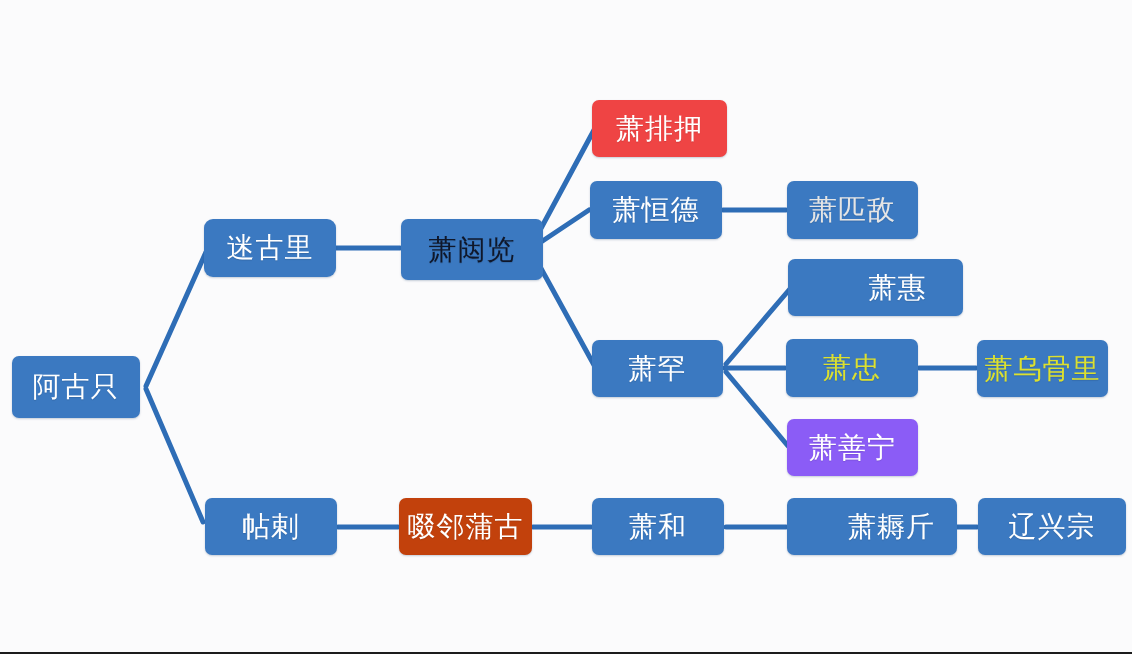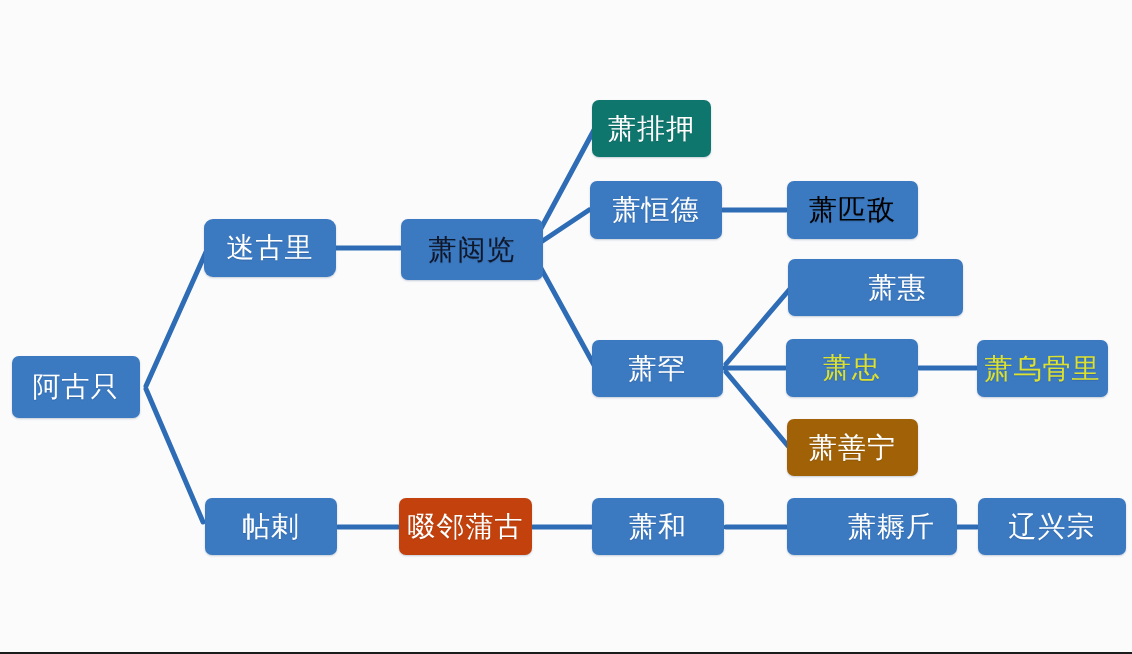--- a/index.html
+++ b/index.html
@@ -62,27 +62,27 @@
       <line x1="919" y1="368" x2="976" y2="368" stroke="#2e6db6" stroke-width="5" stroke-linecap="round"></line>
       <line x1="338" y1="527" x2="398" y2="527" stroke="#2e6db6" stroke-width="5" stroke-linecap="round"></line>
       <line x1="533" y1="527" x2="591" y2="527" stroke="#2e6db6" stroke-width="5" stroke-linecap="round"></line>
       <line x1="726" y1="527" x2="786" y2="527" stroke="#2e6db6" stroke-width="5" stroke-linecap="round"></line>
       <line x1="918" y1="527" x2="977" y2="527" stroke="#2e6db6" stroke-width="5" stroke-linecap="round"></line>
     </svg>
 
   <div class="node" style="left: 12px; top: 356px; width: 128px; height: 62px; background: rgb(59, 121, 193); color: rgb(255, 255, 255);">阿古只</div>
     <div class="node" style="left: 204px; top: 219px; width: 132px; height: 58px; background: rgb(59, 121, 193); color: rgb(255, 255, 255); border-radius: 9px;">迷古里</div>
     <div class="node" style="left: 401px; top: 219px; width: 142px; height: 61px; background: rgb(59, 121, 193); color: #0f172a;">萧闼览</div>
-    <div class="node" style="left: 592px; top: 100px; width: 119px; height: 57px; background: #0f766e; color: rgb(255, 255, 255);">萧排押</div>
+    <div class="node" style="left: 592px; top: 100px; width: 135px; height: 57px; background: #ef4444; color: rgb(255, 255, 255);">萧排押</div>
     <div class="node" style="left: 590px; top: 181px; width: 132px; height: 58px; background: rgb(59, 121, 193); color: rgb(255, 255, 255);">萧恒德</div>
-    <div class="node" style="left: 787px; top: 181px; width: 131px; height: 58px; background: rgb(59, 121, 193); color: #000000;">萧匹敌</div>
+    <div class="node" style="left: 787px; top: 181px; width: 131px; height: 58px; background: rgb(59, 121, 193); color: #e5e5e5;">萧匹敌</div>
     <div class="node" style="left: 592px; top: 340px; width: 131px; height: 57px; background: rgb(59, 121, 193); color: rgb(255, 255, 255);">萧罕</div>
     <div class="node" style="left: 788px; top: 259px; width: 131px; height: 57px; background: rgb(59, 121, 193); color: rgb(255, 255, 255); padding-left: 44px;">萧惠</div>
     <div class="node" style="left: 786px; top: 339px; width: 132px; height: 58px; background: rgb(59, 121, 193); color: rgb(220, 224, 47);">萧忠</div>
     <div class="node" style="left: 977px; top: 340px; width: 131px; height: 57px; background: rgb(59, 121, 193); color: rgb(220, 224, 47);">萧乌骨里</div>
-    <div class="node" style="left: 787px; top: 419px; width: 131px; height: 57px; background: #a16207; color: rgb(255, 255, 255);">萧善宁</div>
+    <div class="node" style="left: 787px; top: 419px; width: 131px; height: 57px; background: #8b5cf6; color: rgb(255, 255, 255);">萧善宁</div>
     <div class="node" style="left: 205px; top: 498px; width: 132px; height: 57px; background: rgb(59, 121, 193); color: rgb(255, 255, 255);">帖剌</div>
     <div class="node" style="left: 399px; top: 498px; width: 133px; height: 57px; background: #c2410c; color: rgb(255, 255, 255);">啜邻蒲古</div>
     <div class="node" style="left: 592px; top: 498px; width: 132px; height: 57px; background: rgb(59, 121, 193); color: rgb(255, 255, 255);">萧和</div>
     <div class="node" style="left: 787px; top: 498px; width: 131px; height: 57px; background: rgb(59, 121, 193); color: rgb(255, 255, 255); padding-left: 39px;">萧耨斤</div>
     <div class="node" style="left: 978px; top: 498px; width: 148px; height: 57px; background: rgb(59, 121, 193); color: rgb(255, 255, 255);">辽兴宗</div>
     <div class="bottom-strip"></div>
 </div>
 
 </body></html>

